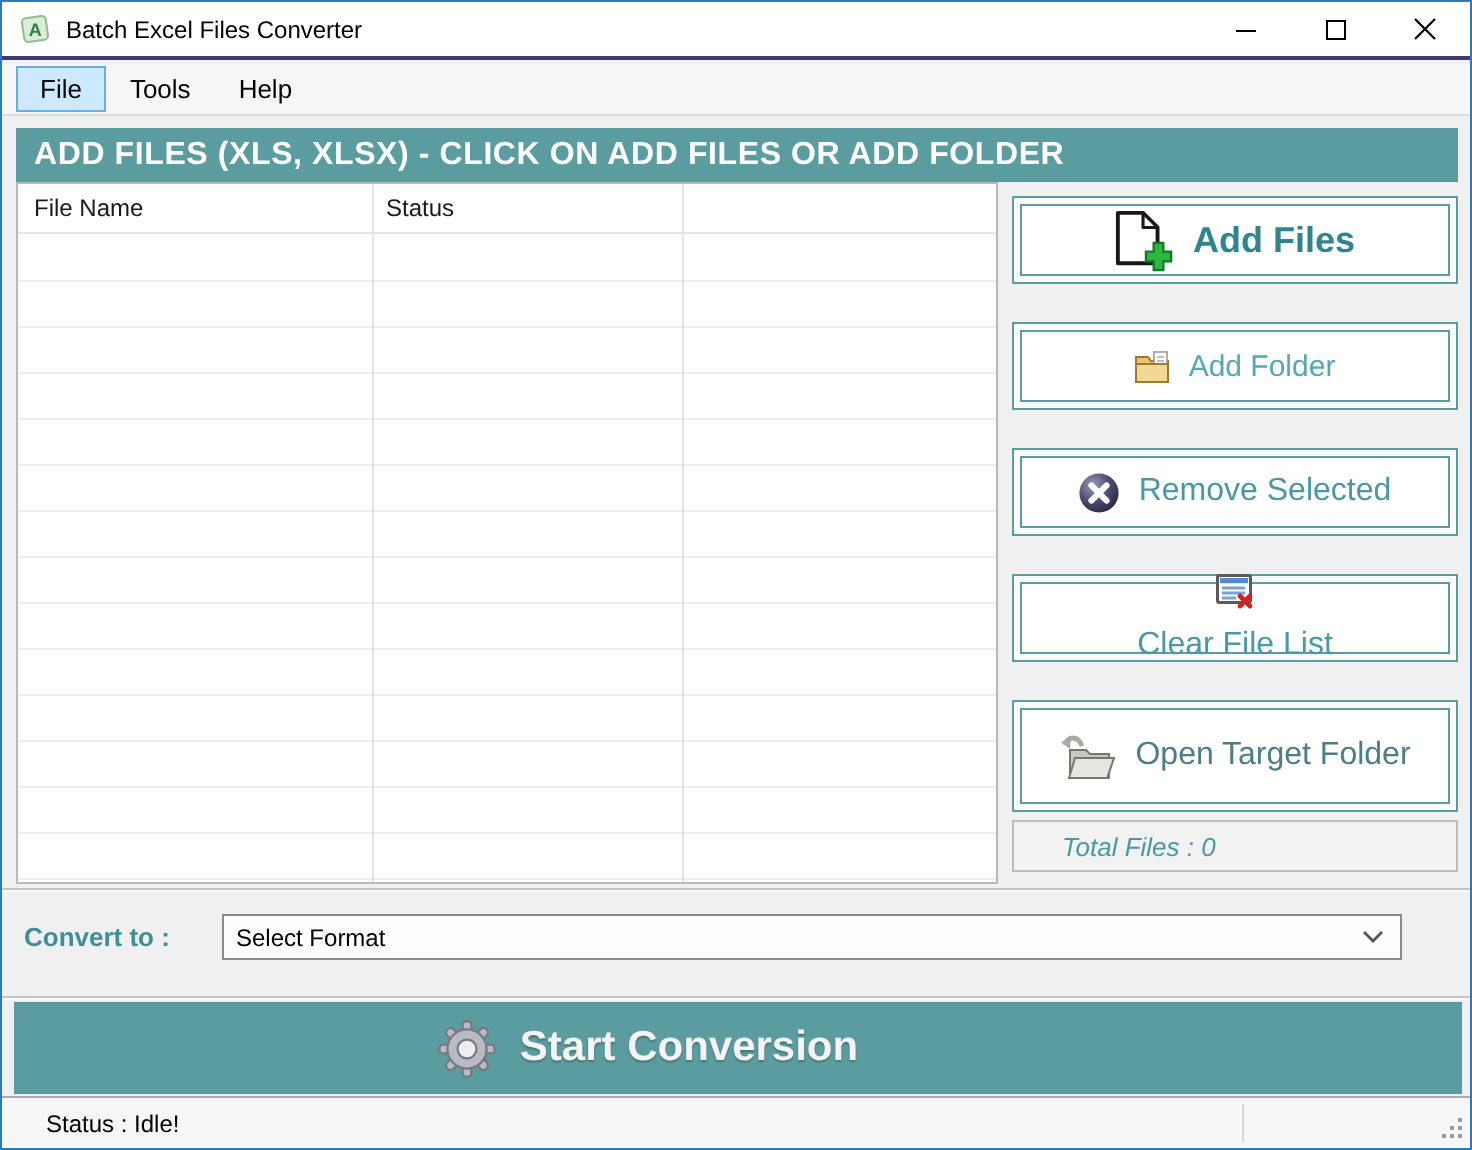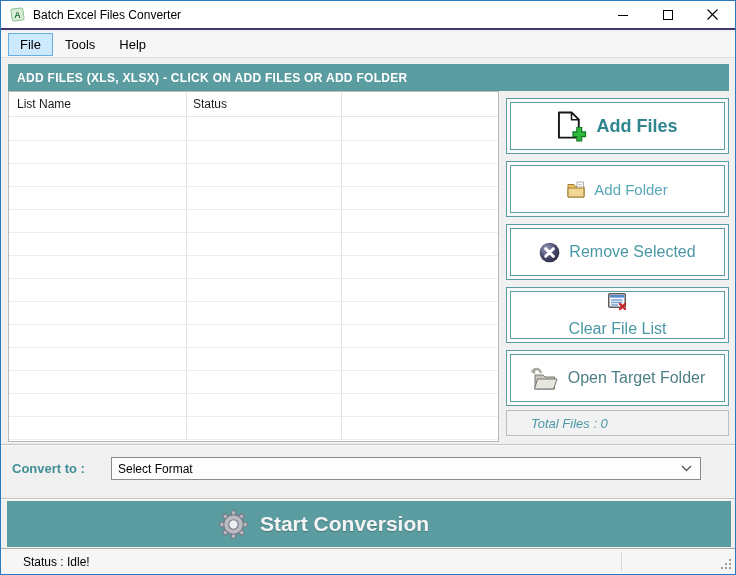--- a/index.html
+++ b/index.html
@@ -22,21 +22,21 @@
   .menubar {
     position:absolute; left:0; top:31px; right:0; height:26px; background:#f6f6f6;
     border-bottom:1px solid #dcdcdc; display:flex; align-items:center; padding-left:7px;
     font-size:13px;
   }
   .menu-item { padding:3px 11px; border:1px solid transparent; }
   .menu-item.active { background:#cde9ff; border:1px solid #66aee4; }
   
   .banner {
     position:absolute; left:7px; top:63px; width:721px; height:27px;
-    background:#5b9ca0; color:#ffffff; font-size:12px; font-weight:bold;
+    background:#5b9ca0; color:#ffffff; font-size:16px; font-weight:bold;
     letter-spacing:0.3px; display:flex; align-items:center; padding-left:9px;
   }
   
   .file-table {
     position:absolute; left:7px; top:90px; width:491px; height:351px;
     background:#ffffff; border:1px solid #b9b9b9; overflow:hidden;
   }
   .ft-header { position:absolute; left:0; top:0; right:0; height:25px; background:#fff;
     border-bottom:1px solid #e6e6e6; font-size:12px; color:#1a1a1a; }
   .ft-h-cell { position:absolute; top:5px; }
@@ -44,21 +44,21 @@
   .ft-h-cell.c1 { left:184px;text-align:right; }
   .ft-col-line { position:absolute; top:0; bottom:0; width:1px; background:#e4e4e4; }
   .ft-col-line.l0 { left:177px; }
   .ft-col-line.l1 { left:332px; }
   .ft-body {
     position:absolute; left:0; top:26px; right:0; bottom:0;
     background:repeating-linear-gradient(to bottom, #ffffff 0px, #ffffff 22px, #ededed 22px, #ededed 23px);
   }
   
   .panel-btn {
-    position:absolute; left:505px; width:223px; height:56px;
+    position:absolute; left:505px; width:223px; height:44px;
     background:#ffffff; border:1px solid #5b9ca0;
     box-shadow: inset 0 0 0 3px #fafafa, inset 0 0 0 4px #5b9ca0;
     display:flex; align-items:center; justify-content:center; gap:9px; cursor:pointer;
   }
   .pb1 { top:97px; } .pb2 { top:160px; } .pb3 { top:223px; } .pb4 { top:286px;flex-direction:column; } .pb5 { top:349px; height:56px; }
   .lbl-add-files { font-size:18px; font-weight:bold; color:#2f858d; }
   .lbl-add-folder { font-size:15px; color:#57a7b6; }
   .lbl-remove { font-size:16px; color:#4a98a6; }
   .lbl-clear { font-size:16px; color:#4a98a6; }
   .lbl-open { font-size:16px; color:#4d7e85; }
@@ -141,21 +141,21 @@
     <span class="menu-item">Tools</span>
     <span class="menu-item">Help</span>
   </div>
 
   <div class="banner">
     <span>ADD FILES (XLS, XLSX) - CLICK ON ADD FILES OR ADD FOLDER</span>
   </div>
 
   <div class="file-table">
     <div class="ft-header">
-      <span class="ft-h-cell c0">List Name</span>
+      <span class="ft-h-cell c0">File Name</span>
       <span class="ft-h-cell c1">Status</span>
     </div>
     <div class="ft-body"></div>
     <div class="ft-col-line l0"></div>
     <div class="ft-col-line l1"></div>
   </div>
 
   <div class="panel-btn pb1">
     <span>
       <svg width="30" height="31" viewBox="0 0 31 31">

